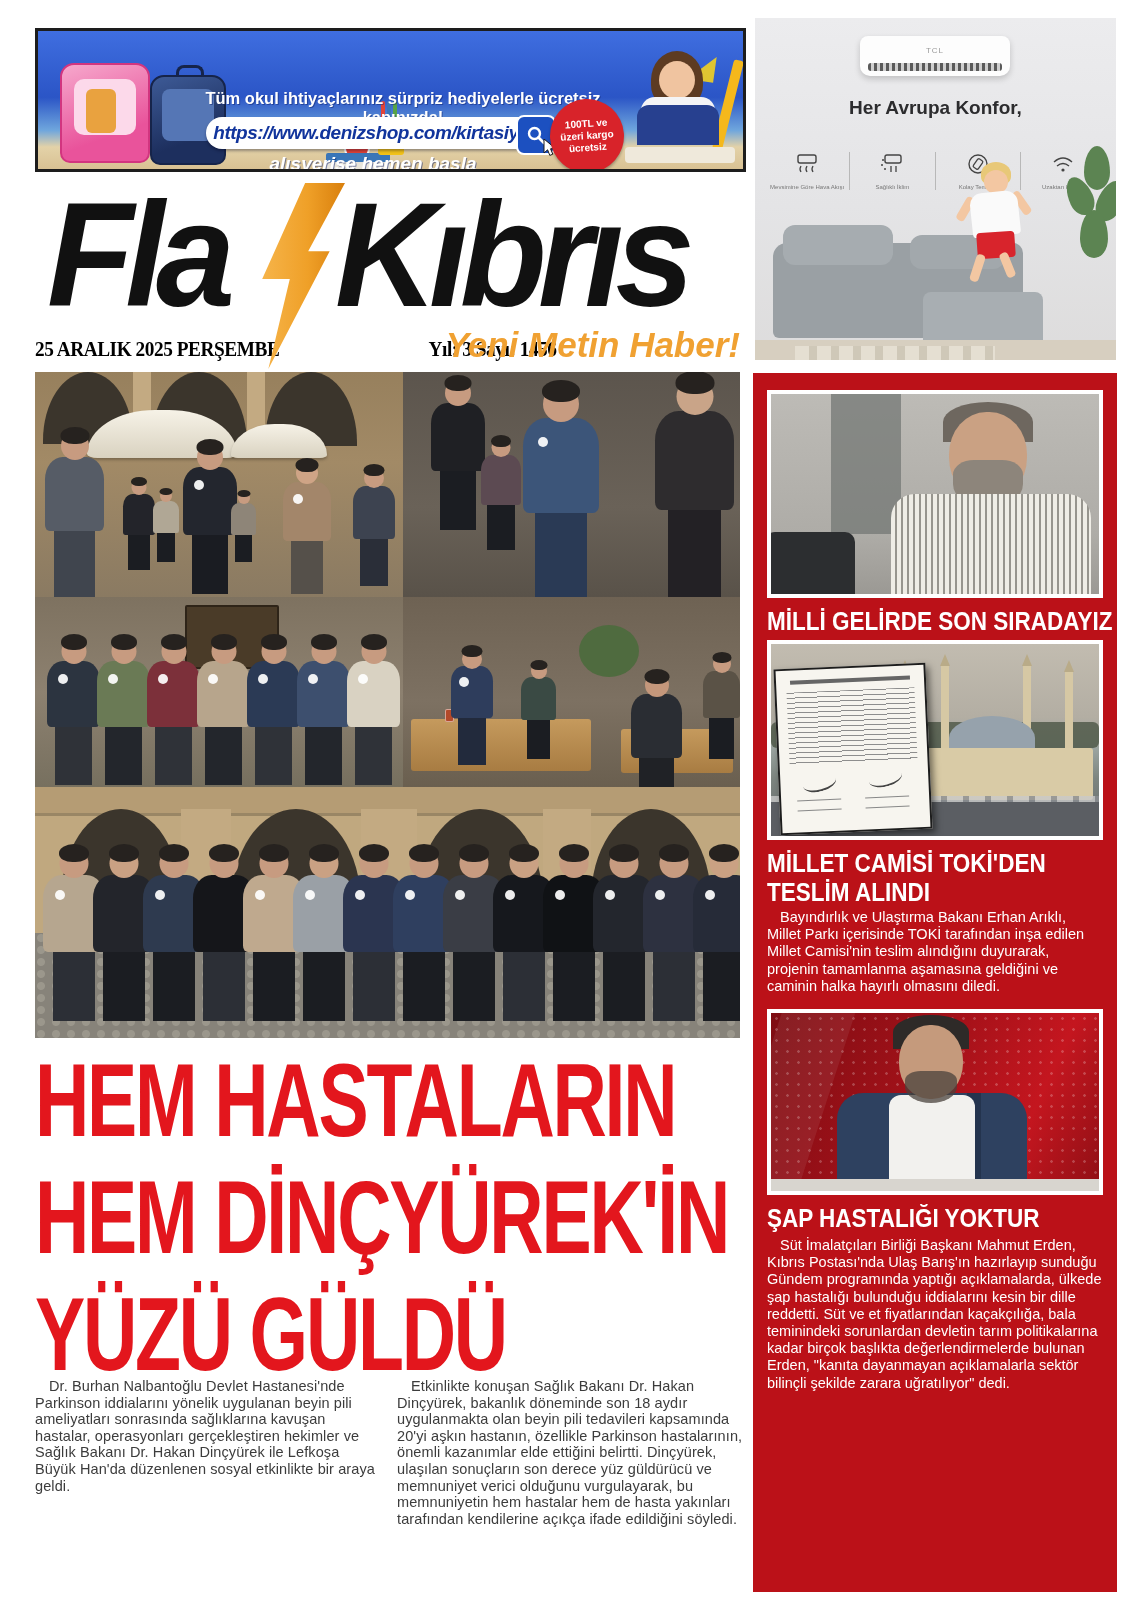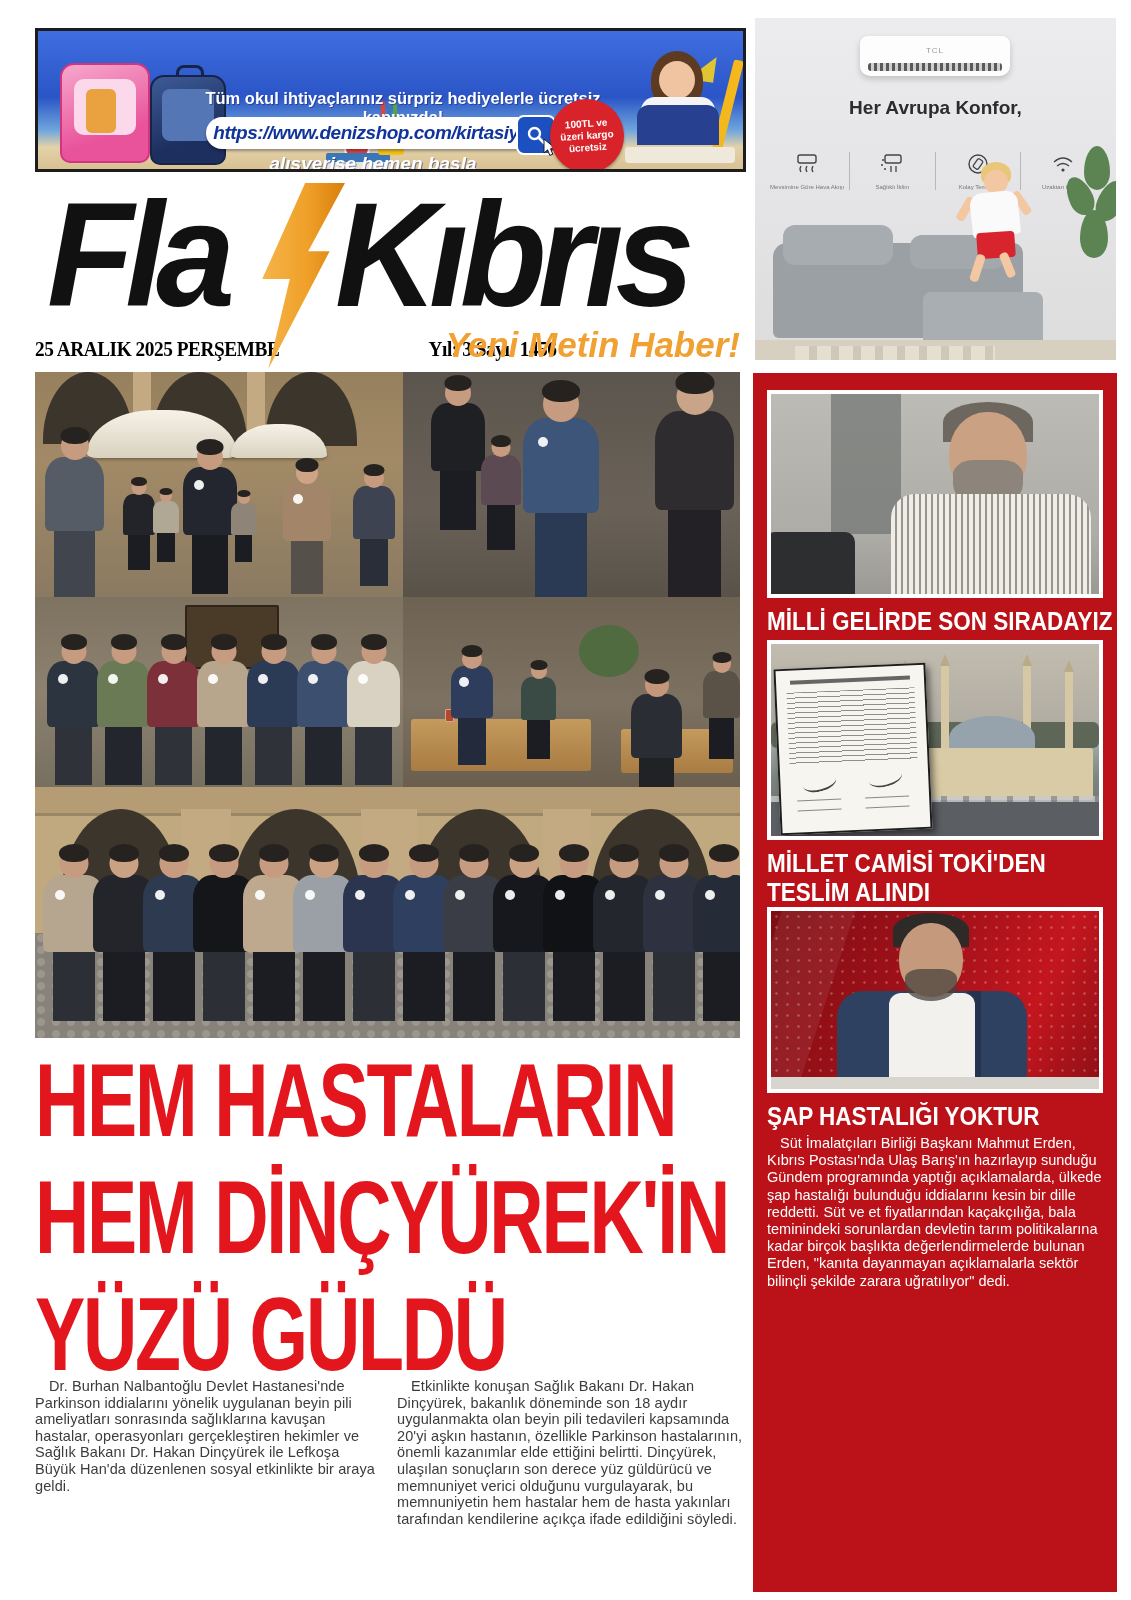--- a/index.html
+++ b/index.html
@@ -618,20 +618,21 @@
         <div class="sline" style="left:16px;top:130px;width:44px;"></div>
         <div class="sline" style="left:84px;top:130px;width:44px;"></div>
         <div class="sline" style="left:16px;top:140px;width:44px;"></div>
         <div class="sline" style="left:84px;top:140px;width:44px;"></div>
       </div>
     </div>
     <div class="sb-h" style="margin-bottom:0;">
       <div>MİLLET CAMİSİ TOKİ'DEN</div>
       <div>TESLİM ALINDI</div>
     </div>
+    <p class="sb-p">Bayındırlık ve Ulaştırma Bakanı Erhan Arıklı, Millet Parkı içerisinde TOKİ tarafından inşa edilen Millet Camisi'nin teslim alındığını duyurarak, projenin tamamlanma aşamasına geldiğini ve caminin halka hayırlı olmasını diledi.</p>
 
     <div class="sb-photo photo-erden">
       <div class="streak"></div>
       <div class="blazer"></div>
         <div class="shirt"></div>
       <div class="hair"></div>
         <div class="head"></div>
         <div class="beard"></div>
       <div class="desk"></div>
     </div>

